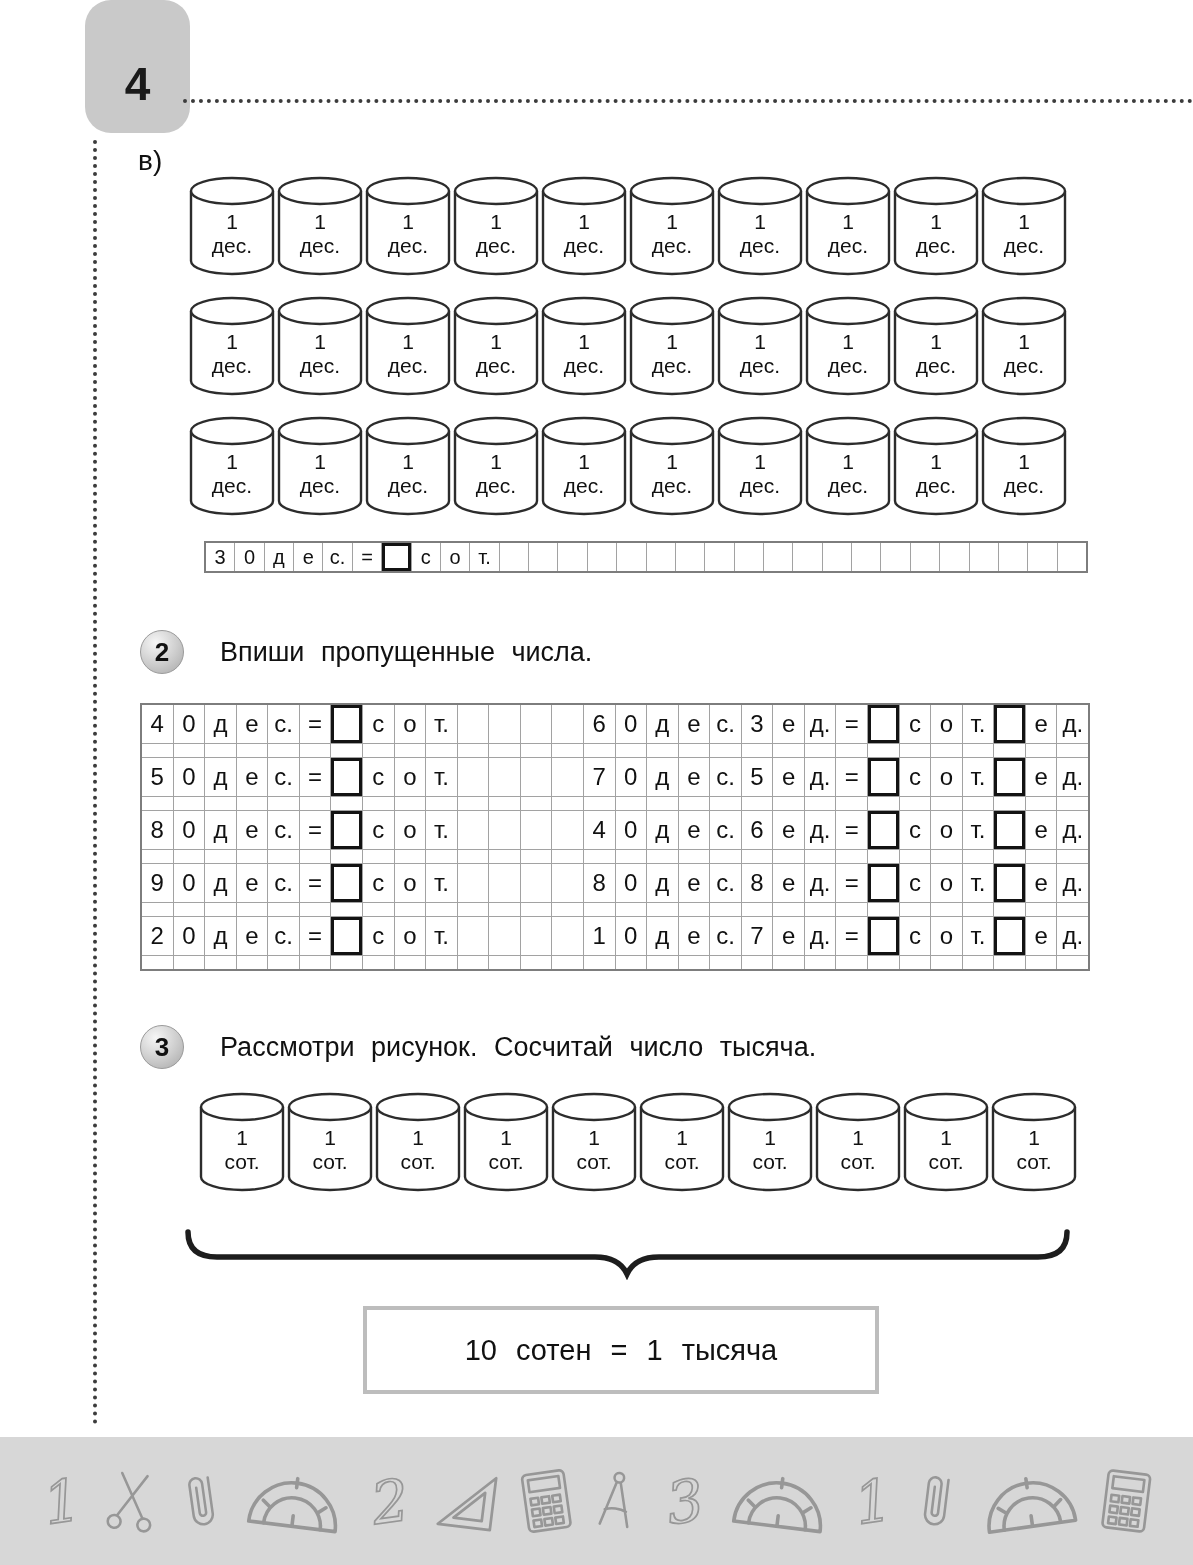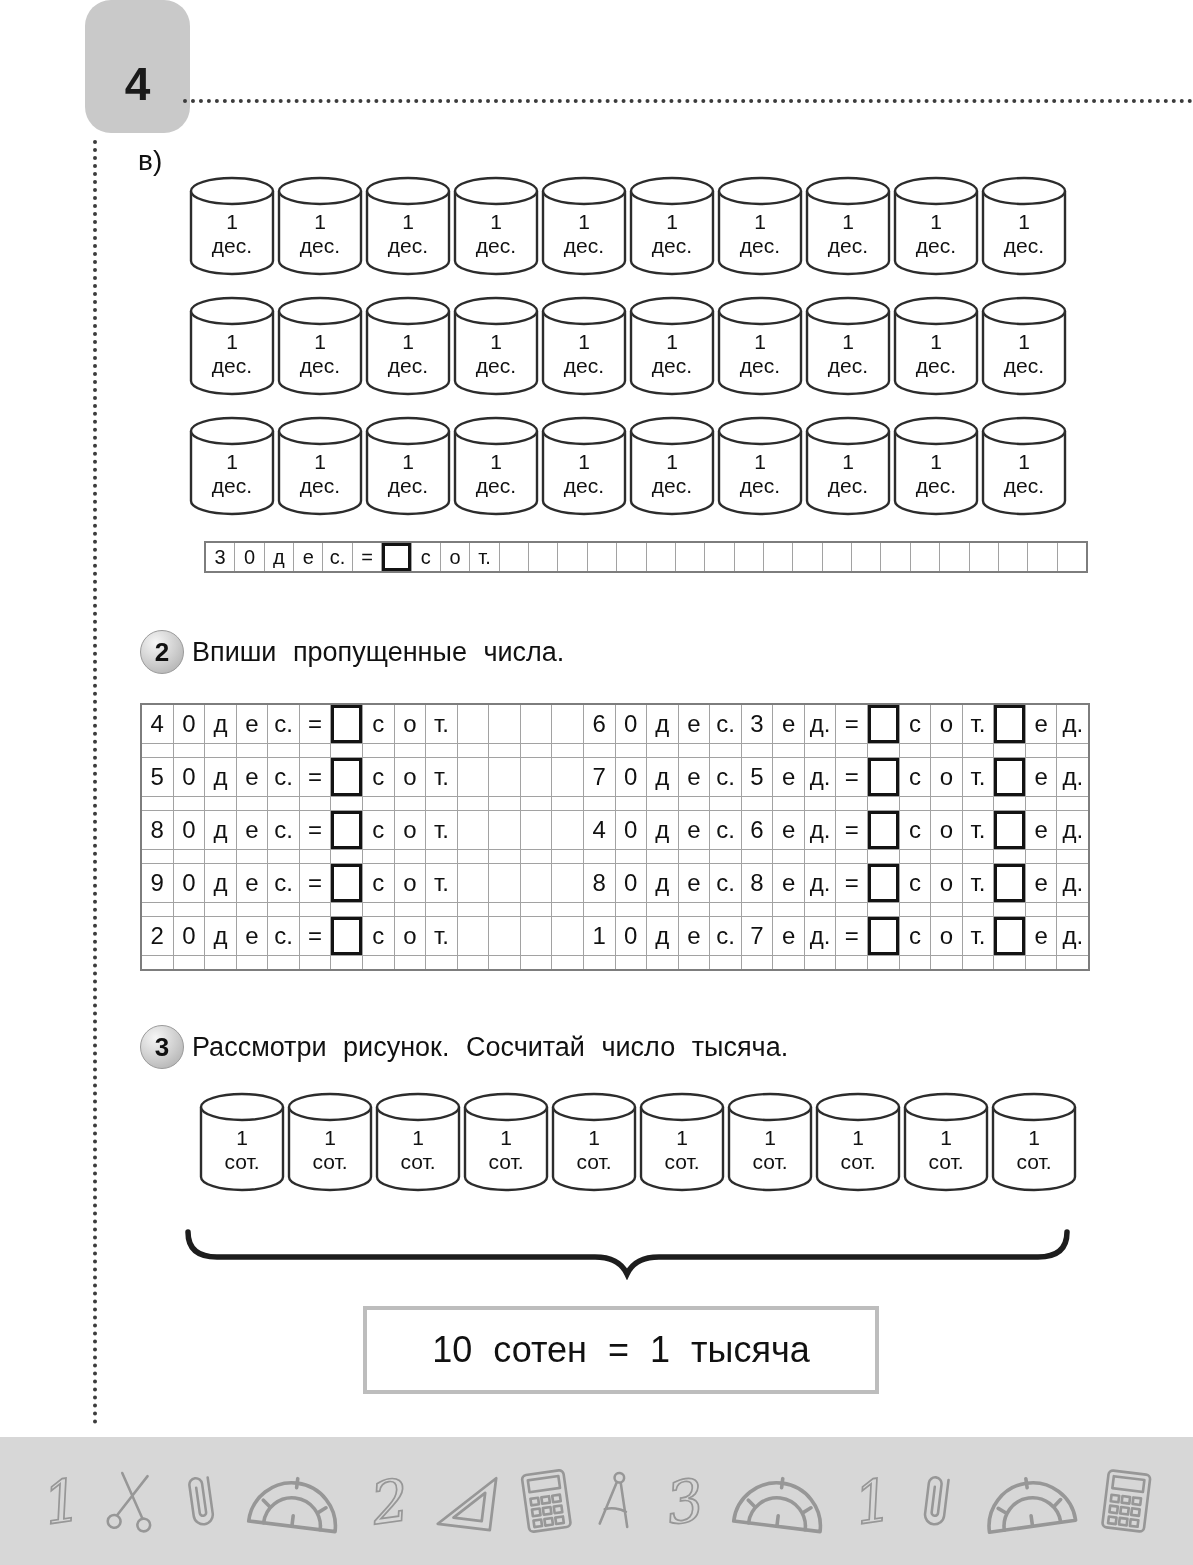--- a/index.html
+++ b/index.html
@@ -37,27 +37,27 @@
   .answer{box-shadow:inset 0 0 0 3px #131313;}
 
   
   .task-head{position:absolute;display:flex;align-items:center;}
   .task2-head{left:140px;top:630px;}
   .task3-head{left:140px;top:1025px;}
   .task-circle{width:42px;height:42px;border-radius:50%;flex:0 0 auto;
                background:radial-gradient(circle at 35% 28%, #f6f6f6 0%, #cccccc 55%, #a7a7a7 100%);
                border:1px solid #9a9a9a;display:flex;align-items:center;justify-content:center;}
   .task-circle span{font-size:26px;font-weight:bold;}
-  .task-title{margin-left:8px;font-size:27px;word-spacing:9px;}
+  .task-title{margin-left:36px;font-size:27px;word-spacing:9px;}
 
   
   .brace{position:absolute;left:185px;top:1226px;}
   .note-box{position:absolute;left:363px;top:1306px;width:508px;height:80px;
             border:4px solid #bdbdbd;display:flex;align-items:center;justify-content:center;}
-  .note-box span{font-size:36px;word-spacing:11px;}
+  .note-box span{font-size:29px;word-spacing:11px;}
 
   
   .footer{position:absolute;left:0;top:1437px;width:1193px;height:128px;background:#d7d7d7;
           display:flex;align-items:center;justify-content:space-evenly;padding:0 20px;box-sizing:border-box;}
   .f-icon{display:inline-flex;}
   .f-icon svg{height:66px;width:auto;}
   .f-icon:nth-child(odd){transform:rotate(-8deg);}
   .f-icon:nth-child(even){transform:rotate(7deg);}
   .f-stroke{fill:none;stroke:#979797;stroke-width:2.4;stroke-linecap:round;stroke-linejoin:round;}
   .digit{font-family:"DejaVu Serif",serif;font-style:italic;font-size:58px;

